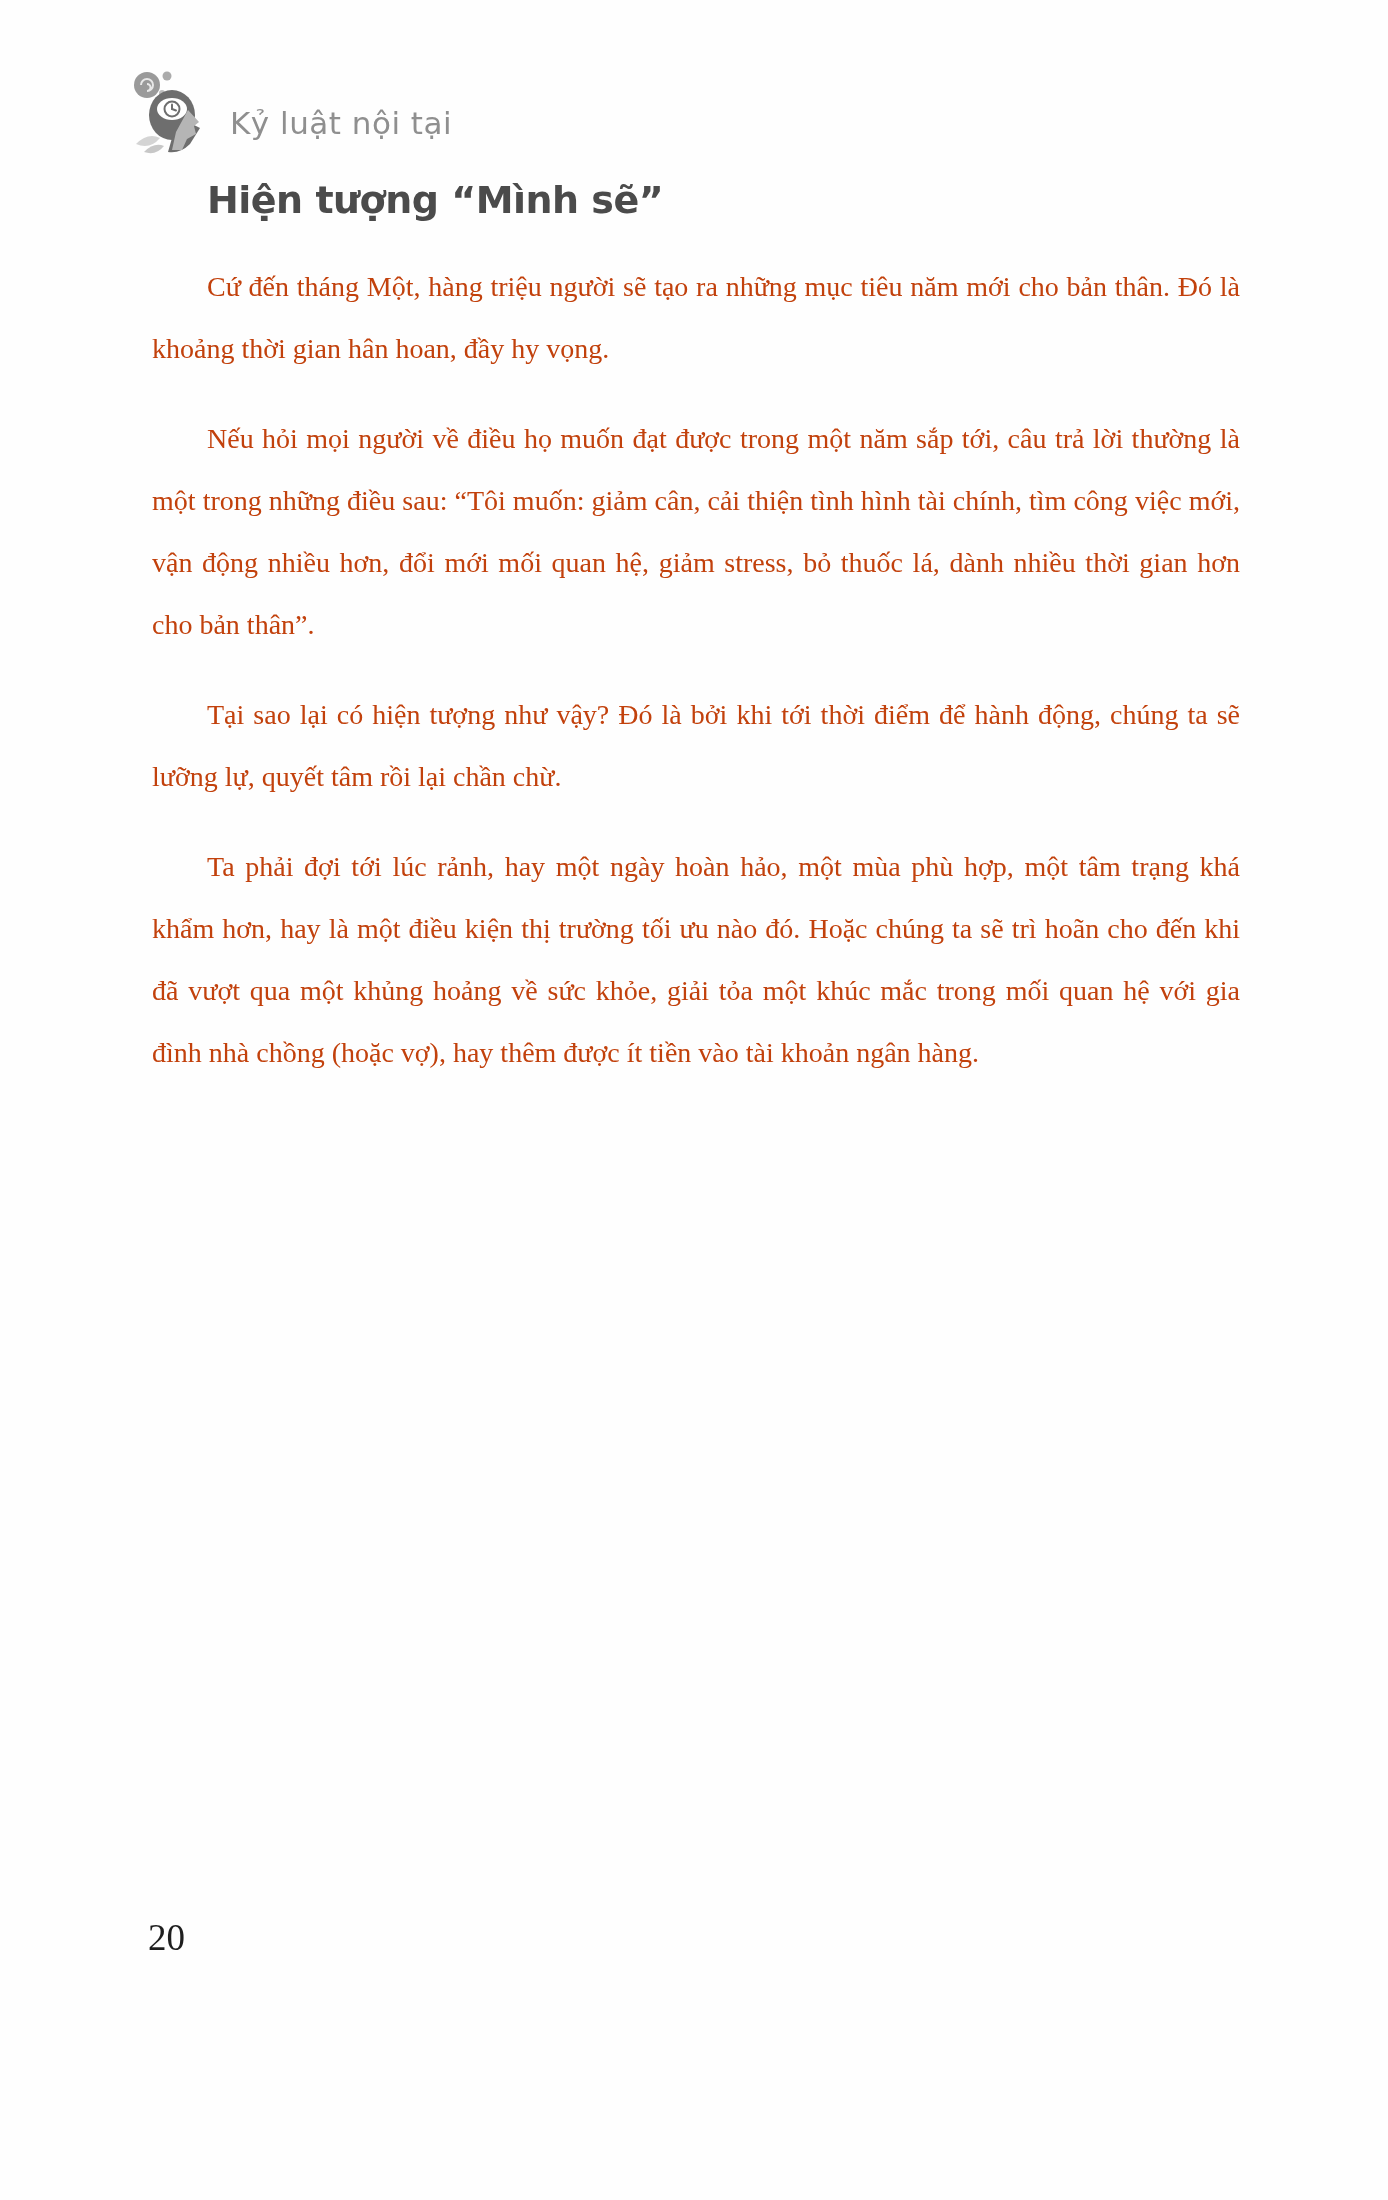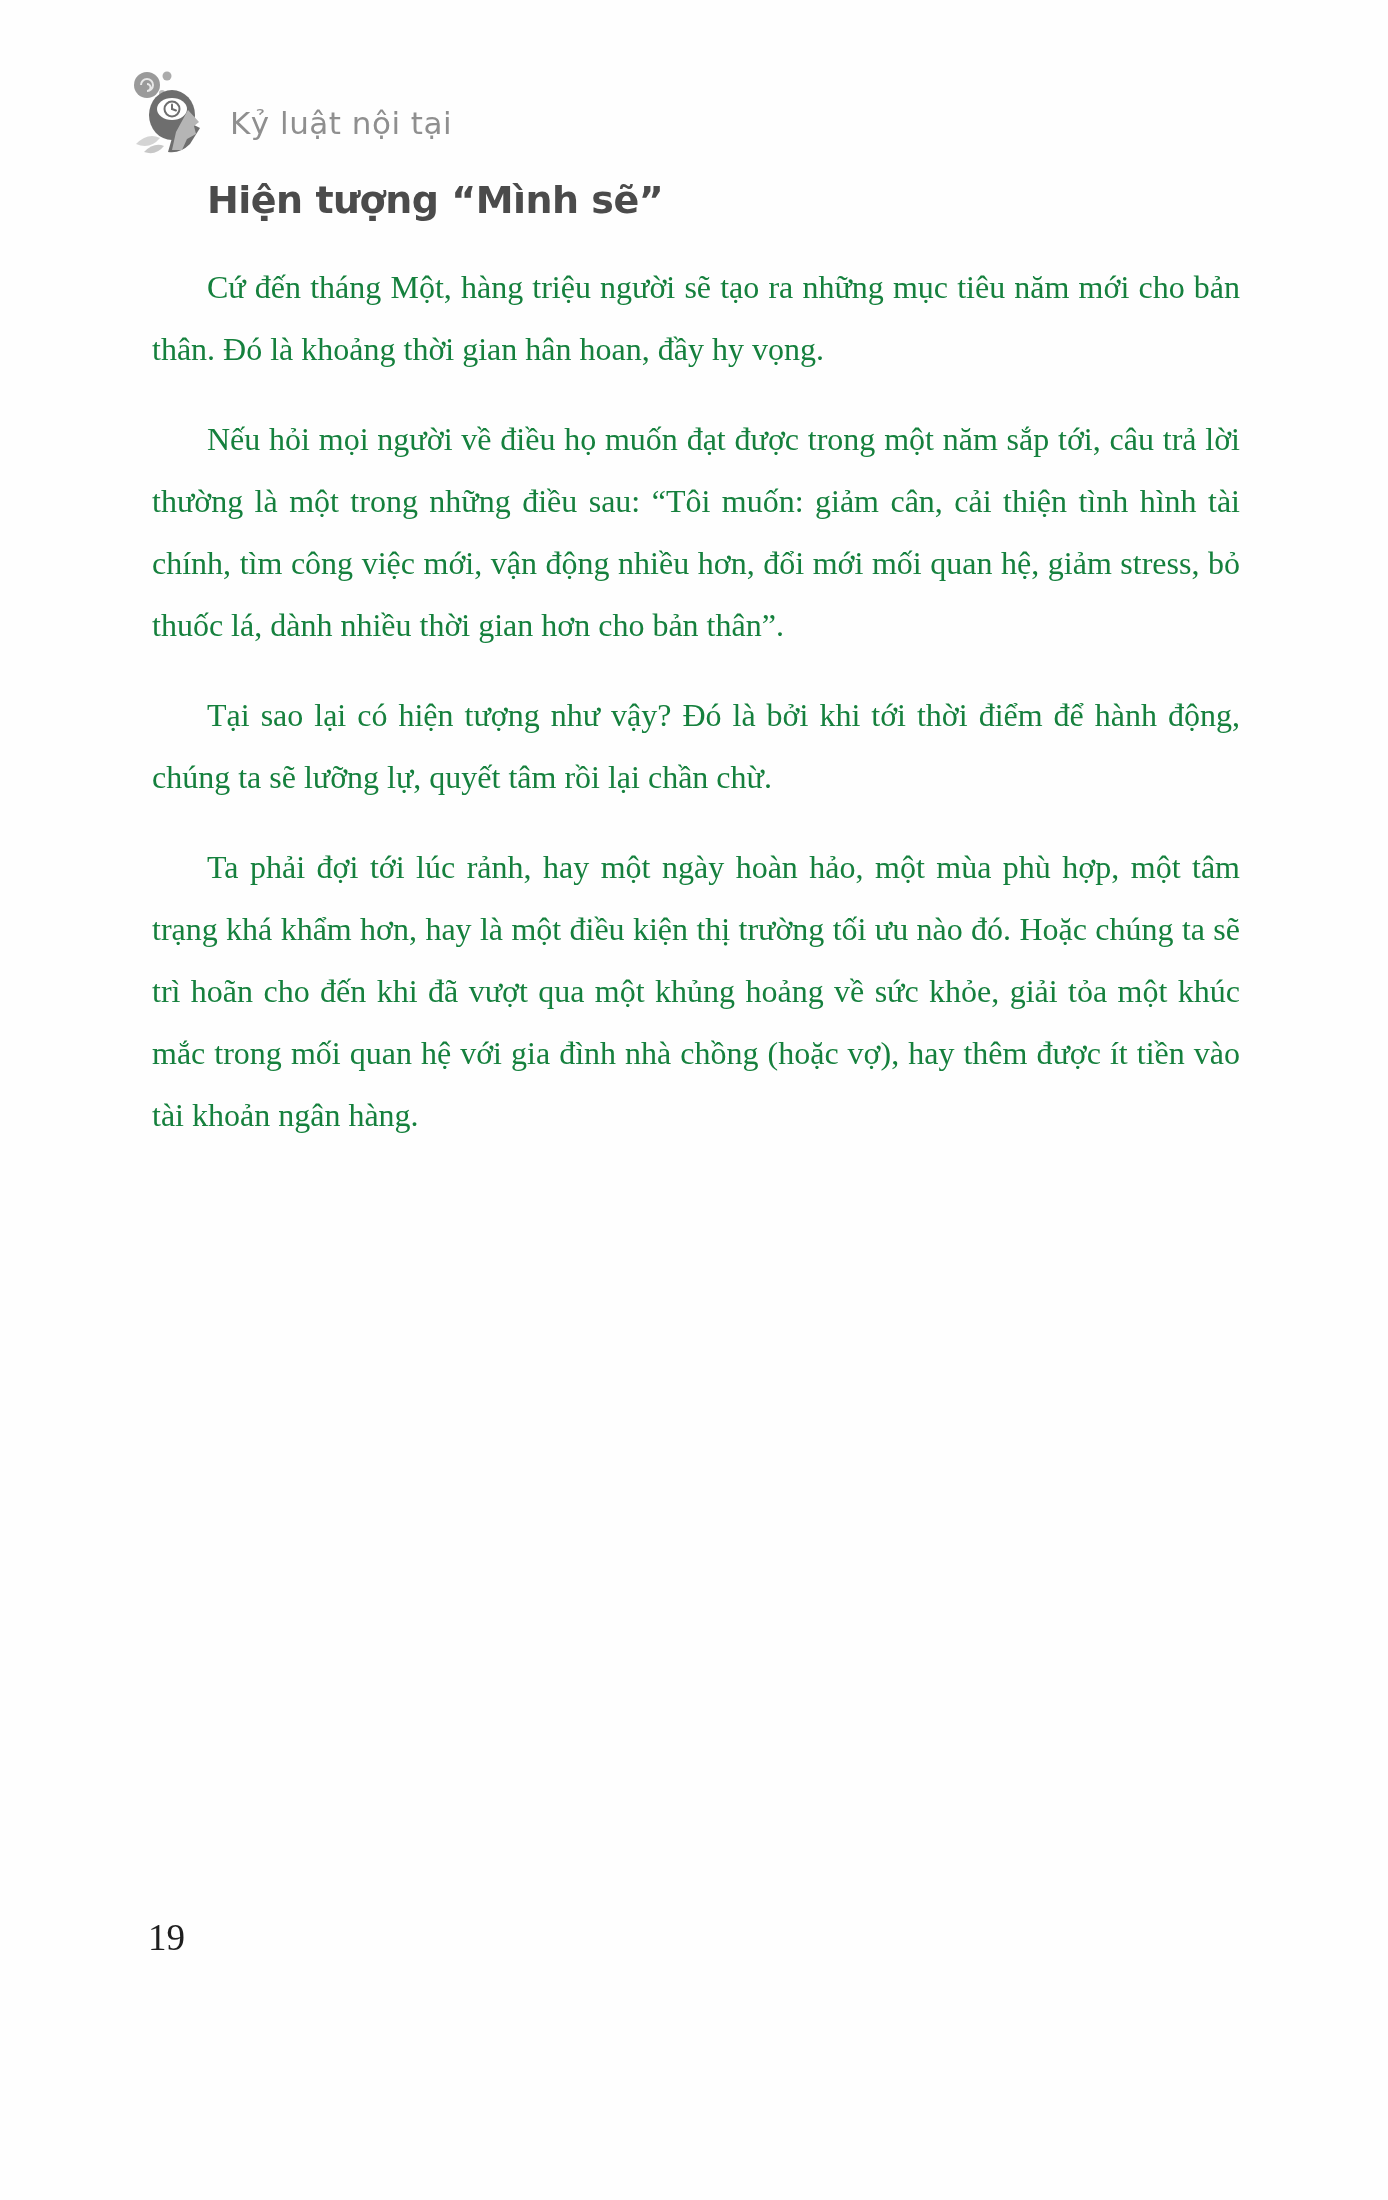--- a/index.html
+++ b/index.html
@@ -47,23 +47,23 @@
   }
   .chapter-heading {
     font-family: "DejaVu Sans", "Liberation Sans", sans-serif;
     font-weight: 700;
     font-size: 38px;
     letter-spacing: -0.5px;
     color: #4b4b4b;
     margin: 0 0 34px 55px;
   }
   .body-para {
-    font-size: 32px;
+    font-size: 28px;
     line-height: 62px;
-    color: #15803d;
+    color: #c2410c;
     text-align: justify;
     text-indent: 55px;
     margin: 0 0 28px 0;
   }
   .body-para .italic {
     font-style: italic;
   }
 
   
   .page-number {
@@ -112,15 +112,15 @@
 
     <p class="body-para"><span>Nếu hỏi mọi người về điều họ muốn đạt được trong một năm sắp tới, câu trả lời thường là một trong những điều sau: “Tôi muốn: giảm cân, cải thiện tình hình tài chính, tìm công việc mới, vận động nhiều hơn, đổi mới mối quan hệ, giảm stress, bỏ thuốc lá, dành nhiều thời gian hơn cho bản thân”.</span></p>
 
 
     <p class="body-para"><span>Tại sao lại có hiện tượng như vậy? Đó là bởi khi tới thời điểm để hành động, chúng ta sẽ lưỡng lự, quyết tâm rồi lại chần chừ.</span></p>
 
     <p class="body-para"><span>Ta phải đợi tới lúc rảnh, hay một ngày hoàn hảo, một mùa phù hợp, một tâm trạng khá khẩm hơn, hay là một điều kiện thị trường tối ưu nào đó. Hoặc chúng ta sẽ trì hoãn cho đến khi đã vượt qua một khủng hoảng về sức khỏe, giải tỏa một khúc mắc trong mối quan hệ với gia đình nhà chồng (hoặc vợ), hay thêm được ít tiền vào tài khoản ngân hàng.</span></p>
 
   </div>
 
-  <div class="page-number">19</div>
+  <div class="page-number">20</div>
 
 </div>
 
 </body></html>

